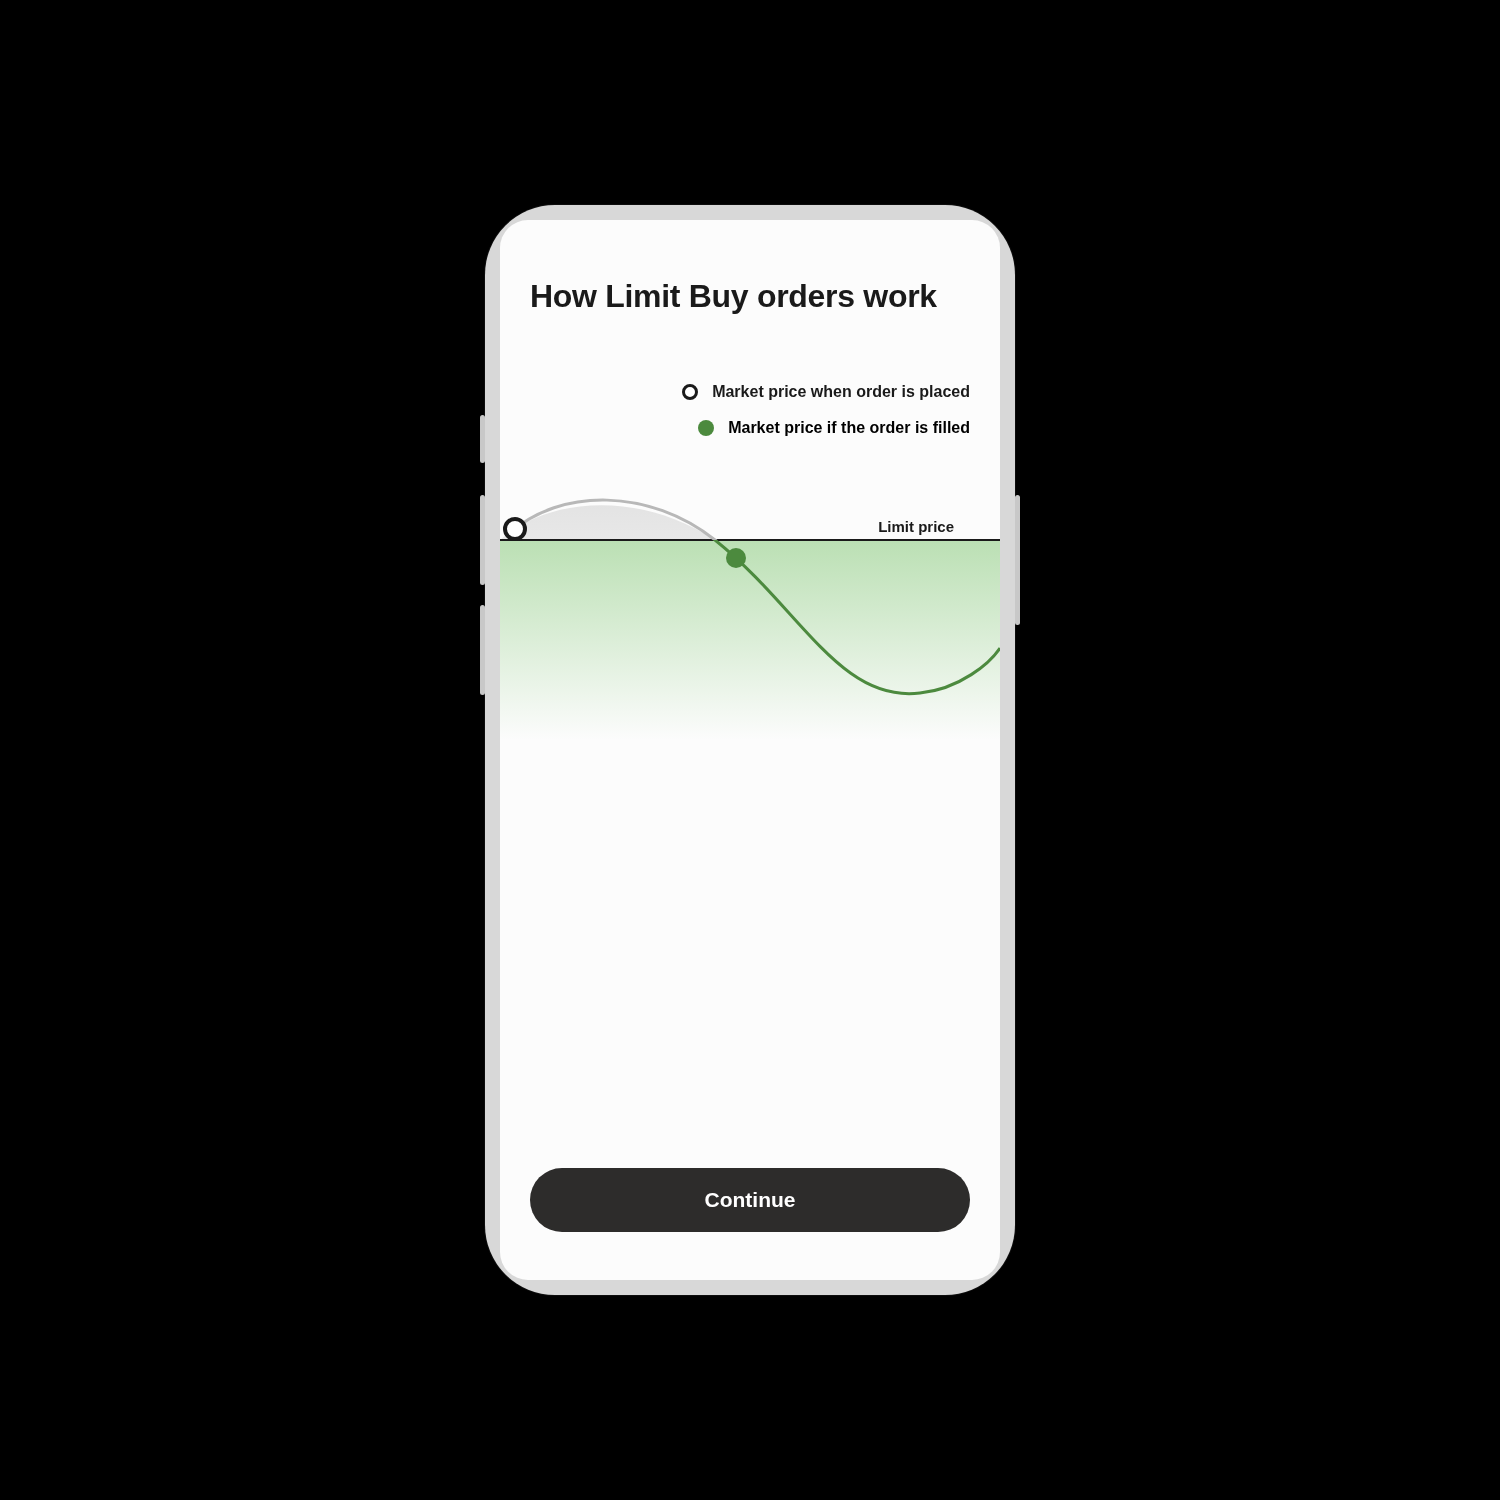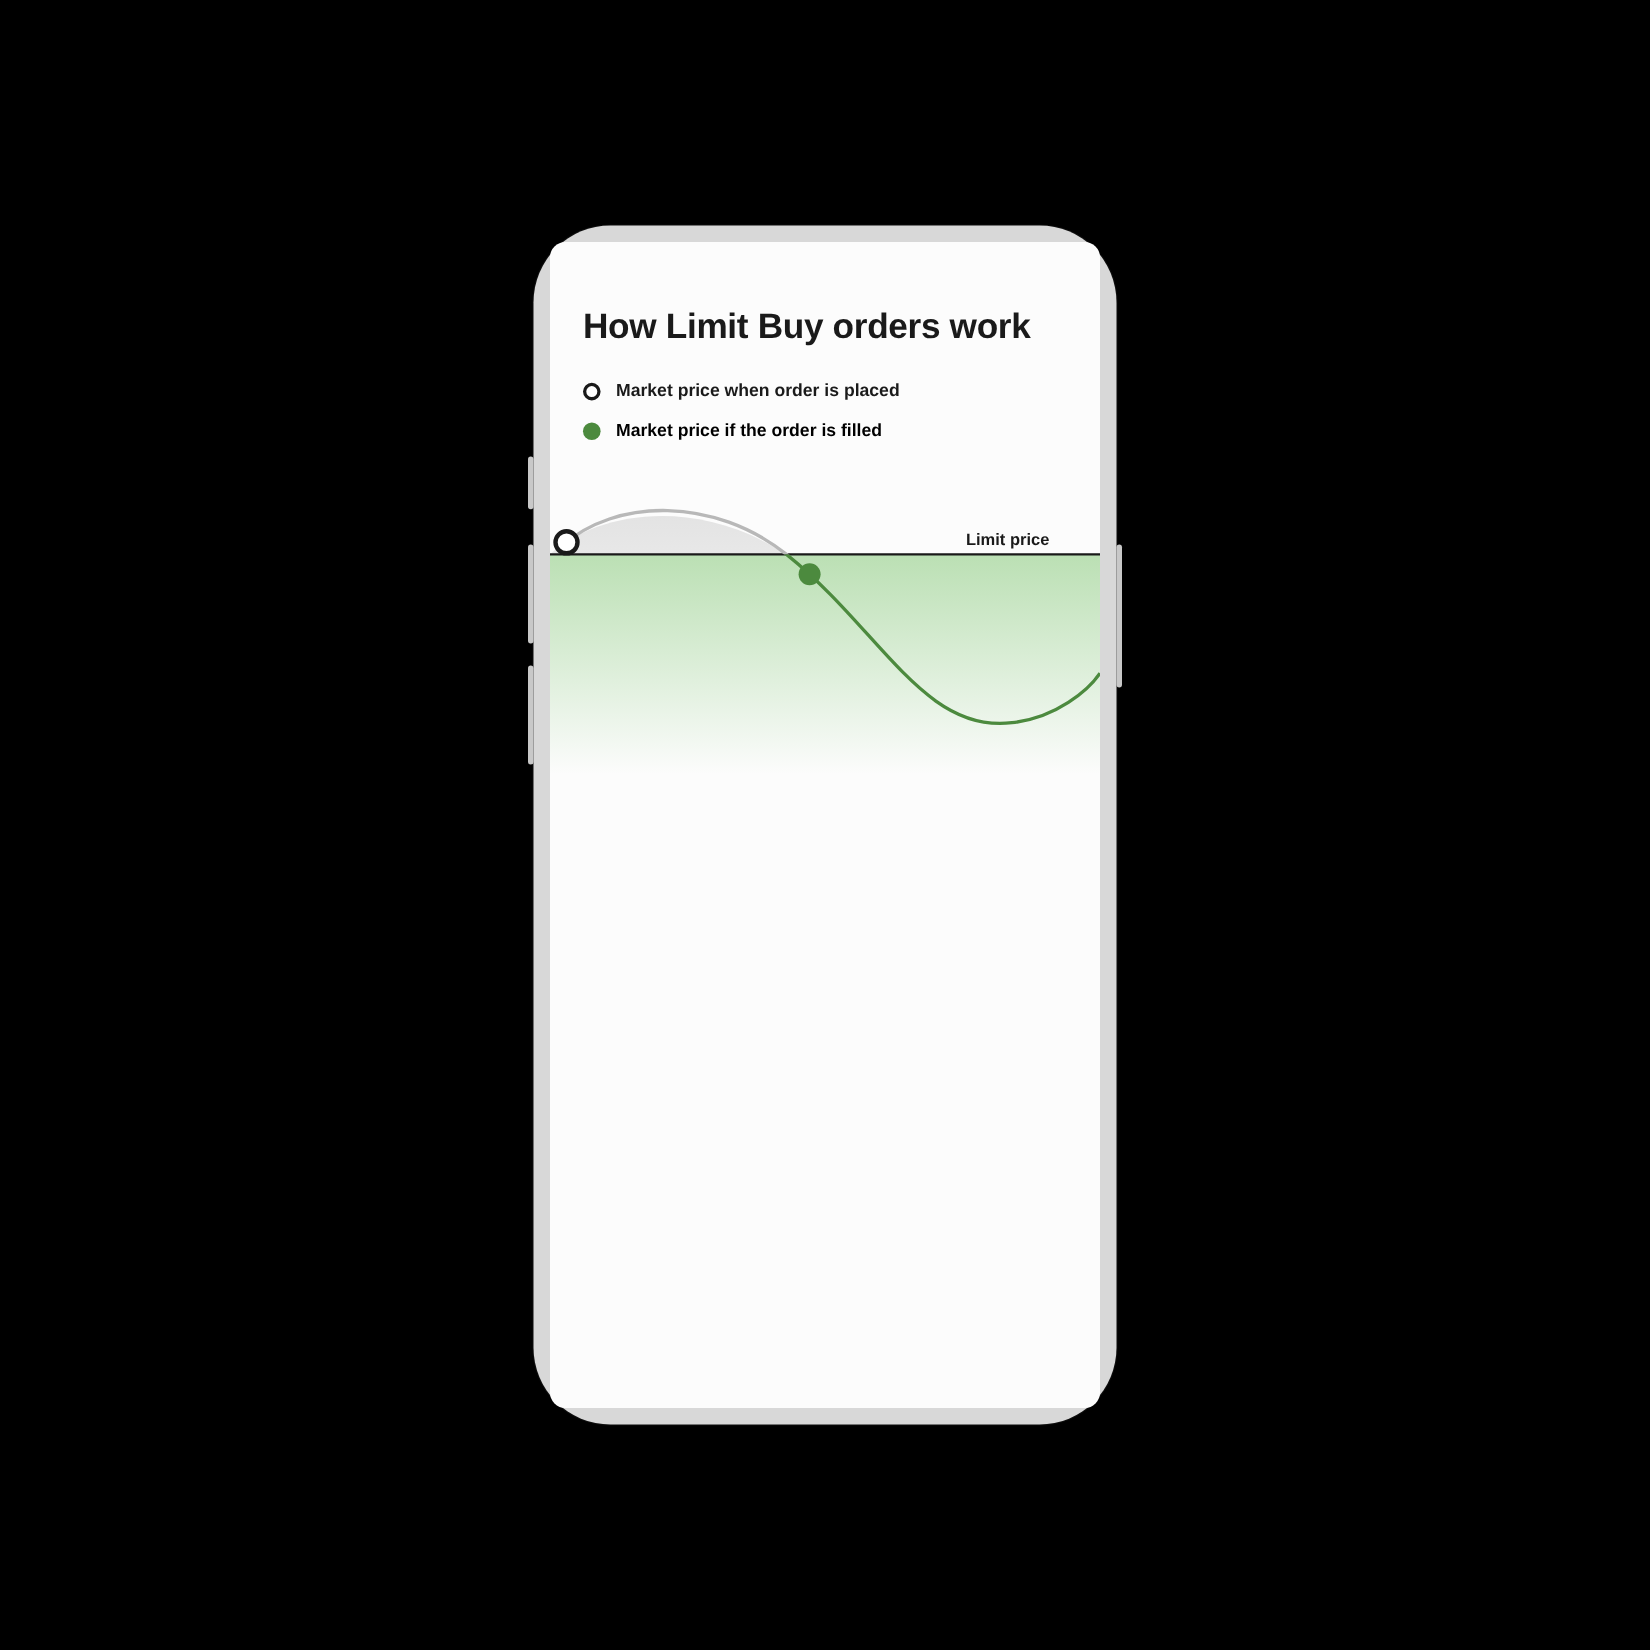--- a/index.html
+++ b/index.html
@@ -27,35 +27,35 @@
       border-radius: 3px;
     }
     .side-left-1 { left: -5px; top: 210px; width: 5px; height: 48px; }
     .side-left-2 { left: -5px; top: 290px; width: 5px; height: 90px; }
     .side-left-3 { left: -5px; top: 400px; width: 5px; height: 90px; }
     .side-right  { right: -5px; top: 290px; width: 5px; height: 130px; }
     .screen {
       width: 100%;
       height: 100%;
       background: #fcfcfc;
-      border-radius: 14px;
+      border-radius: 28px;
       overflow: hidden;
       display: flex;
       flex-direction: column;
       position: relative;
     }
     .content { padding: 46px 30px 0 30px; }
     .page-title {
       margin-top: 12px;
       font-size: 32px;
       font-weight: 700;
       color: #1a1a1a;
       letter-spacing: -0.3px;
     }
-    .legend { margin-top: 32px; display: flex; flex-direction: column; gap: 18px; }
+    .legend { margin-top: 68px; display: flex; flex-direction: column; gap: 18px; align-items: flex-end; }
     .legend-row { display: flex; align-items: center; gap: 14px; }
     .legend-marker {
       width: 16px; height: 16px; border-radius: 50%;
       flex-shrink: 0;
     }
     .marker-hollow { border: 3px solid #1a1a1a; background: #fff; }
     .marker-filled { background: #4c8a3e; }
     .legend-text { font-size: 16px; font-weight: 600; }
     .legend-placed { color: #1a1a1a; }
     .legend-filled { color: #000000; }
@@ -153,15 +153,16 @@
 
           <circle cx="15" cy="36" r="10" fill="#fff" stroke="#1a1a1a" stroke-width="4"></circle>
 
           <circle cx="236" cy="65" r="10" fill="#4c8a3e"></circle>
         </svg>
         <span class="limit-label">Limit price</span>
       </div>
     </div>
 
     <div class="footer">
+      <button class="btn btn-primary">Continue</button>
     </div>
   </div>
 </div>
 
 </body></html>

